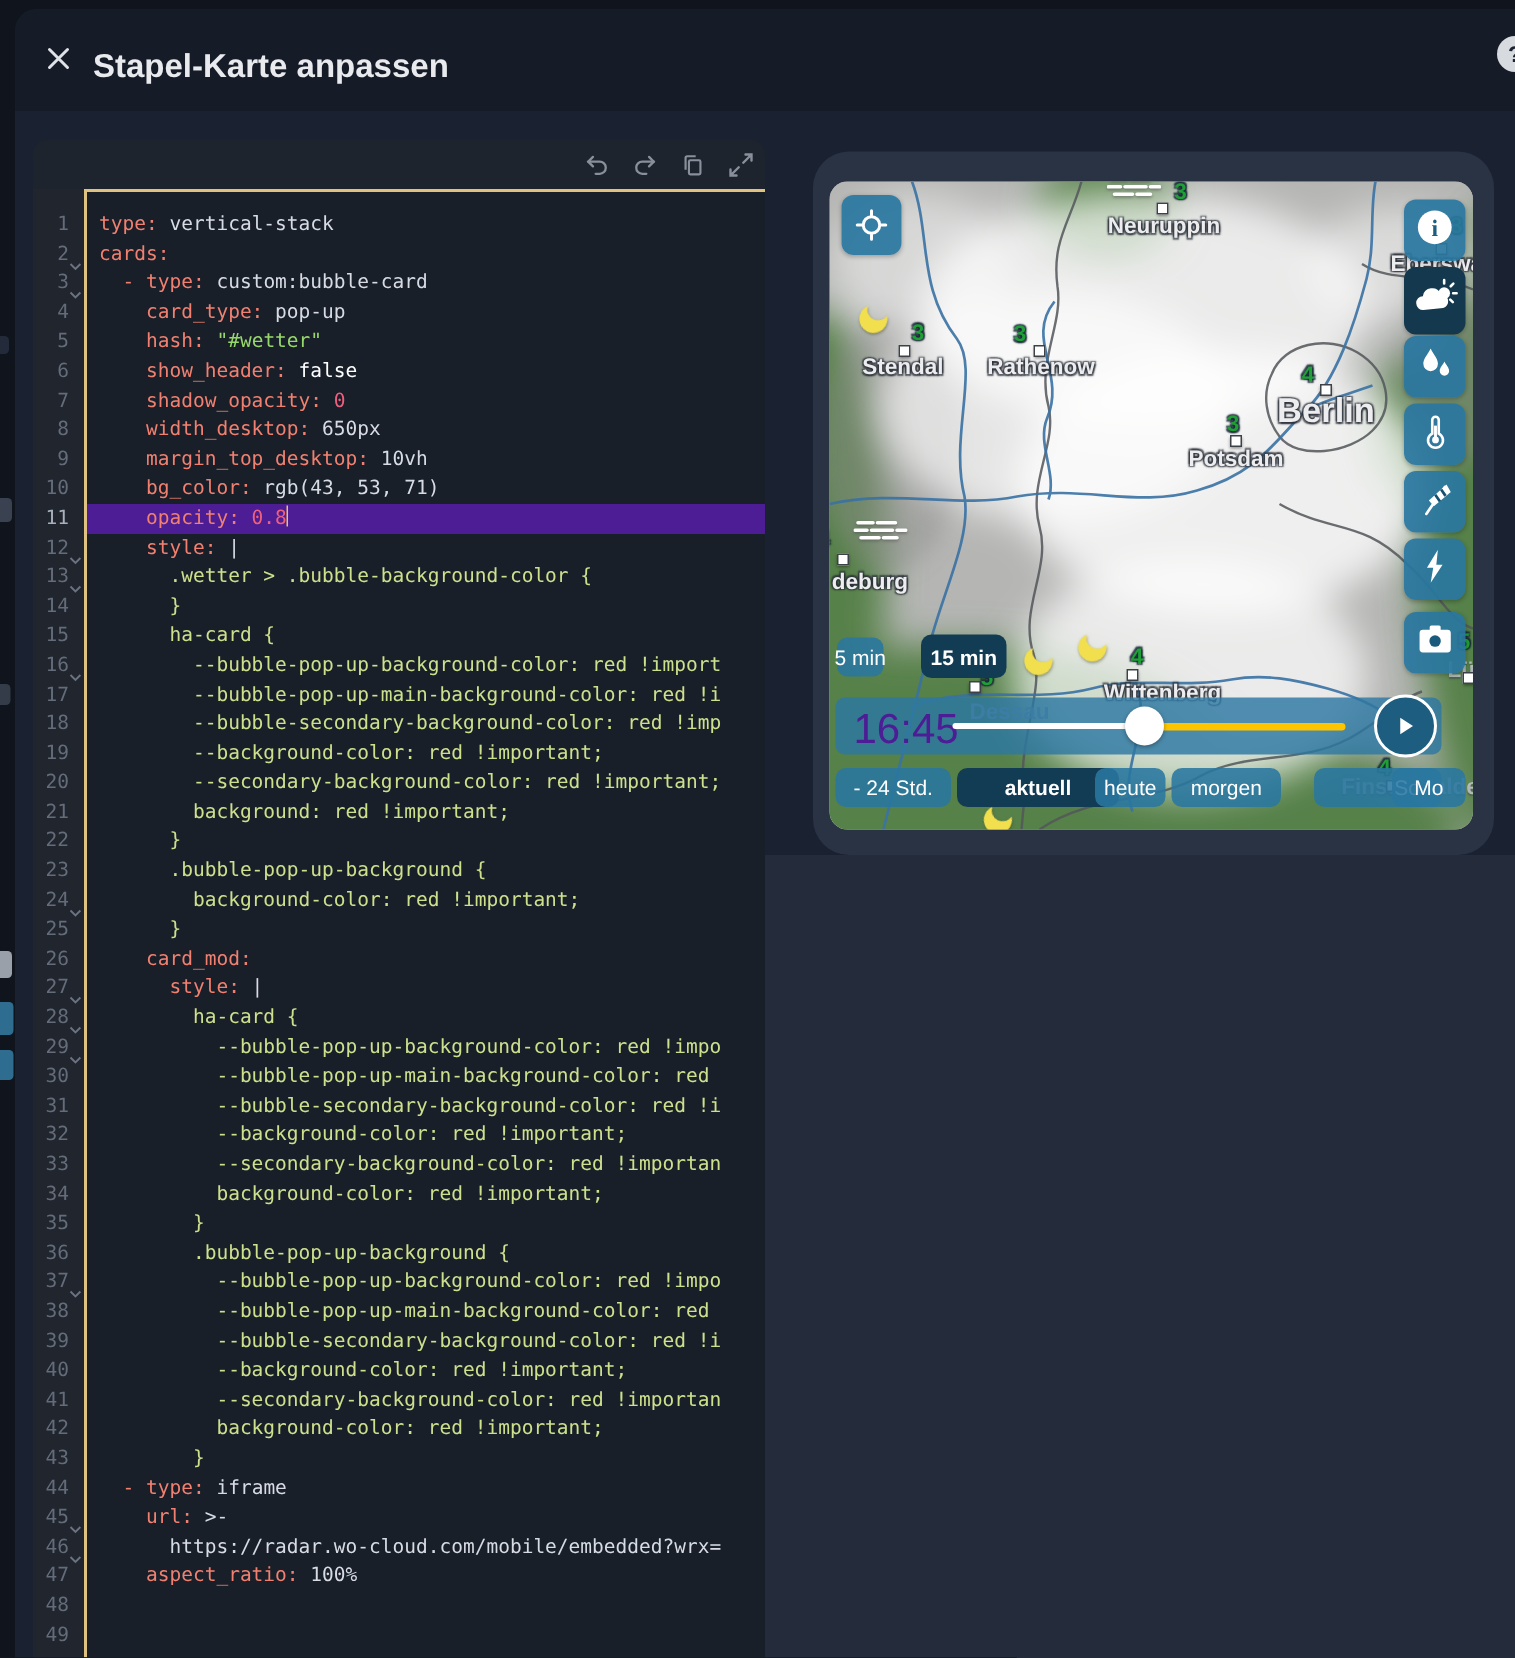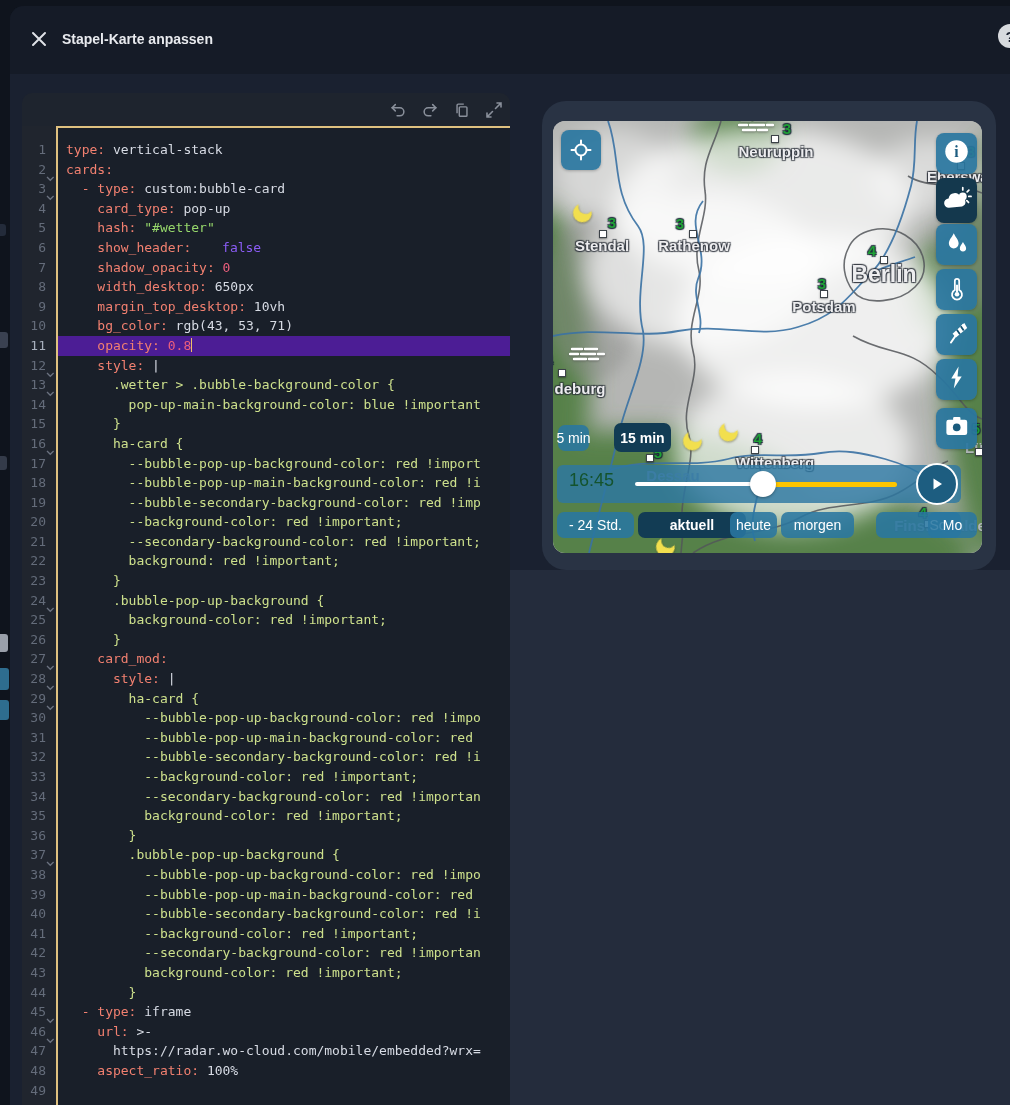--- a/index.html
+++ b/index.html
@@ -3,21 +3,21 @@
 <meta charset="utf-8">
 <style>
   html,body{margin:0;padding:0;width:1010px;height:1105px;background:#0f141d;overflow:hidden;
     font-family:"Liberation Sans",sans-serif;}
   .artifact{position:absolute;border-radius:0 3px 3px 0;}
   
   #dialog{position:absolute;left:10px;top:6px;width:1000px;height:1099px;background:#151b27;
     border-radius:14px 0 0 0;overflow:hidden;}
   #dlg-header{position:absolute;left:0;top:0;right:0;height:68px;background:#151b27;}
   #close-btn{position:absolute;left:18px;top:22px;width:22px;height:22px;cursor:pointer;}
-  #dlg-title{position:absolute;left:52px;top:25px;font-size:14px;font-weight:700;color:#e8eaee;}
+  #dlg-title{position:absolute;left:52px;top:25px;font-size:22px;font-weight:700;color:#e8eaee;}
   #help-btn{position:absolute;left:988px;top:18px;width:24px;height:24px;border-radius:50%;
     background:#d7dade;color:#1a2130;font-weight:700;font-size:15px;display:flex;
     align-items:center;justify-content:center;}
   #dlg-content{position:absolute;left:0;top:68px;right:0;bottom:0;background:#1a2130;}
   
   #editor-panel{position:absolute;left:12px;top:19px;width:488px;bottom:0;background:#1e242e;
     border-radius:10px 10px 0 0;overflow:hidden;}
   #editor-toolbar{position:absolute;left:0;top:0;right:0;height:33px;}
   #editor-toolbar .tbtn{position:absolute;top:8px;width:18px;height:18px;cursor:pointer;}
   #editor-area{position:absolute;left:0;top:33px;right:0;bottom:0;}
@@ -25,21 +25,21 @@
   #code-col{position:absolute;left:34px;right:0;top:0;bottom:0;background:#191f29;
     border-top:2px solid #dfc180;border-left:2px solid #dfc180;padding-top:12px;box-sizing:border-box;overflow:hidden;}
   .g-row{height:19.6px;position:relative;font:13px/19.6px "DejaVu Sans Mono",monospace;
     color:#646c7a;text-align:right;padding-right:10px;box-sizing:border-box;}
   .g-row .fold{position:absolute;right:1px;top:8px;}
   .g-row.active{color:#a8b0bd;}
   .c-row{height:19.6px;position:relative;}
   .c-row.active{background:#4c1d95;}
   .c-row pre{margin:0;padding:0 0 0 8px;font:13px/19.6px "DejaVu Sans Mono",monospace;white-space:pre;}
   .tk-k{color:#f28070;} .tk-p{color:#d7dbe4;} .tk-s{color:#97d86b;}
-  .tk-n{color:#ed5f7d;} .tk-b{color:#8b5cf6;margin-left:23px;} .tk-c{color:#cde08c;}
+  .tk-n{color:#ed5f7d;} .tk-b{color:#ffffff;} .tk-c{color:#cde08c;}
   .cursor{display:inline-block;width:0;height:14px;border-left:1.5px solid #ecc06a;vertical-align:-2px;}
   
   #below-card{position:absolute;left:500px;top:496px;right:0;bottom:0;background:#242c3c;}
   #pop-card{position:absolute;left:532px;top:27px;width:454px;height:469px;border-radius:24px;
     background:rgba(43,53,71,.88);}
   #radar-map{position:absolute;left:11px;top:20px;width:429px;height:432px;border-radius:12px;
     overflow:hidden;background:#b5b6b4;}
   #map-art{position:absolute;left:0;top:0;}
   .map-label{position:absolute;transform:translate(-50%,-50%);font-weight:700;font-size:15px;
     color:#ededef;white-space:nowrap;z-index:2;
@@ -56,21 +56,21 @@
     filter:drop-shadow(0 1px 1px rgba(60,60,20,.5));}
   .map-fog{position:absolute;transform:translate(-50%,-50%);z-index:2;filter:drop-shadow(0 1px 1px rgba(80,80,80,.6));}
   .sq-btn{position:absolute;border-radius:8px;background:rgba(41,118,160,.92);z-index:5;cursor:pointer;
     display:flex;align-items:center;justify-content:center;box-shadow:0 1px 3px rgba(0,0,0,.25);}
   .sq-btn.sel{background:#14384d;}
   .pill-btn{position:absolute;border-radius:7px;background:rgba(41,118,160,.88);z-index:5;cursor:pointer;
     color:#fff;font-size:14px;display:flex;align-items:center;justify-content:center;white-space:nowrap;}
   .pill-btn.sel{background:#123c54;font-weight:700;}
   #timeline{position:absolute;left:4px;top:344px;width:404px;height:38px;border-radius:6px;
     background:rgba(45,120,162,.82);z-index:5;}
-  #time-text{position:absolute;left:12px;top:5px;font-size:18px;color:#14532d;font-weight:400;}
+  #time-text{position:absolute;left:12px;top:5px;font-size:28px;color:#4c1d95;font-weight:400;}
   #track-done{position:absolute;left:78px;top:17px;width:128px;height:4px;background:#fff;border-radius:2px;}
   #track-rest{position:absolute;left:217px;top:16.5px;width:123px;height:5px;background:#fdc500;border-radius:3px;}
   #track-knob{position:absolute;left:206px;top:19px;width:26px;height:26px;border-radius:50%;background:#fff;
     transform:translate(-50%,-50%);box-shadow:0 1px 3px rgba(0,0,0,.35);cursor:pointer;z-index:6;}
   #play-btn{position:absolute;left:380px;top:19px;width:42px;height:42px;border-radius:50%;
     transform:translate(-50%,-50%);background:#1d5d80;border:2.5px solid #fff;box-sizing:border-box;
     display:flex;align-items:center;justify-content:center;cursor:pointer;z-index:6;}
 </style>
 </head>
 <body>
@@ -221,23 +221,20 @@
               <pre><span class="tk-k">    bg_color:</span><span class="tk-p"> rgb(43, 53, 71)</span></pre>
             </div>
             <div class="c-row active">
               <pre><span class="tk-k">    opacity:</span><span class="tk-n"> 0.8</span><span class="cursor"></span></pre>
             </div>
             <div class="c-row">
               <pre><span class="tk-k">    style:</span><span class="tk-p"> |</span></pre>
             </div>
             <div class="c-row">
               <pre><span class="tk-c">      .wetter &gt; .bubble-background-color {</span></pre>
-            </div>
-            <div class="c-row">
-              <pre><span class="tk-c">        pop-up-main-background-color: blue !important</span></pre>
             </div>
             <div class="c-row">
               <pre><span class="tk-c">      }</span></pre>
             </div>
             <div class="c-row">
               <pre><span class="tk-c">      ha-card {</span></pre>
             </div>
             <div class="c-row">
               <pre><span class="tk-c">        --bubble-pop-up-background-color: red !import</span></pre>
             </div>

